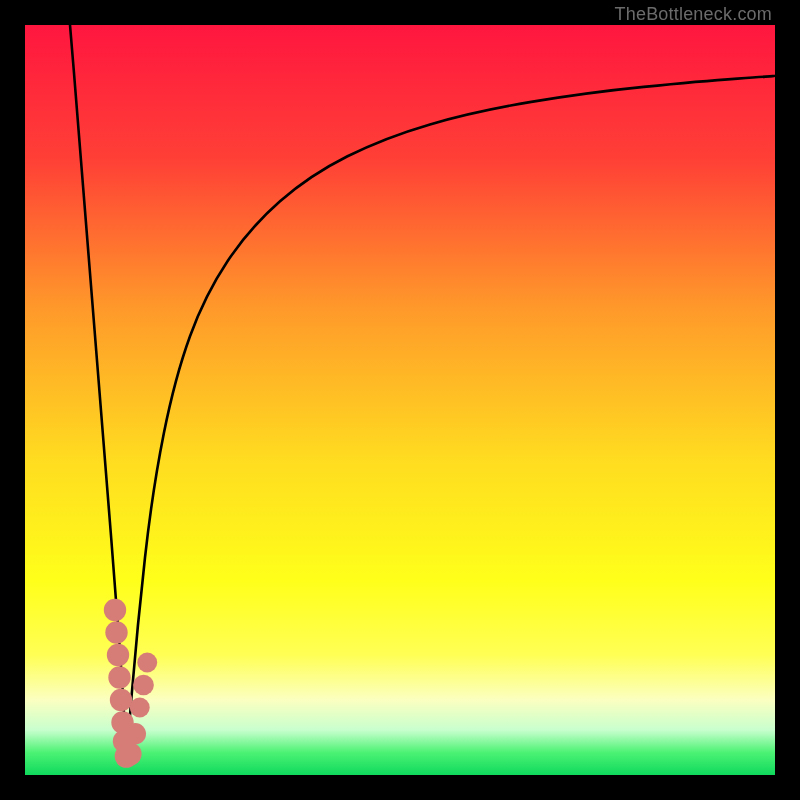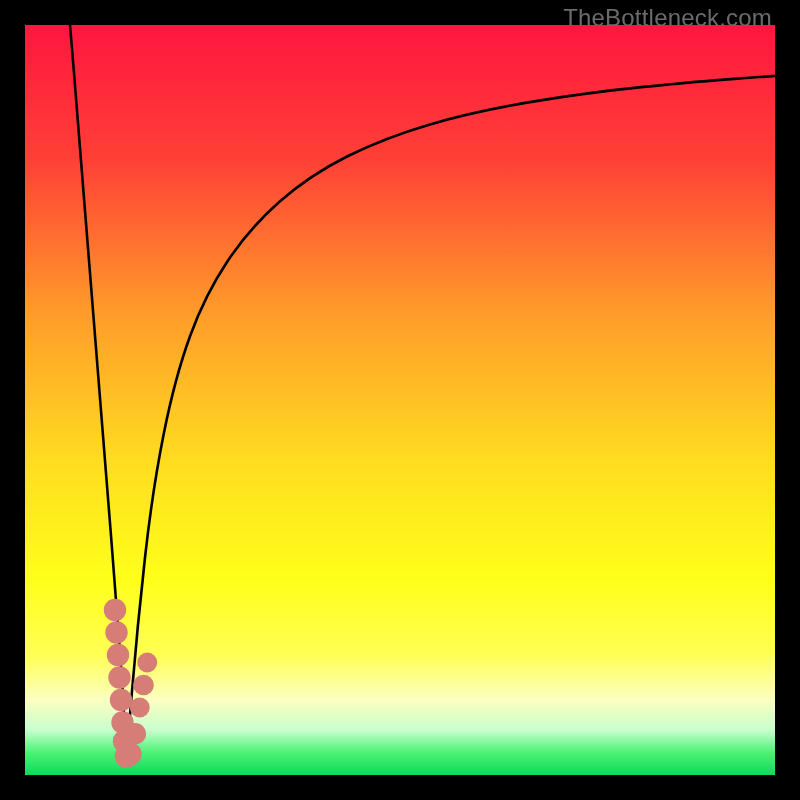--- a/index.html
+++ b/index.html
@@ -32,21 +32,21 @@
     left: 0;
     top: 0;
     width: 100%;
     height: 100%;
   }
   .watermark {
     position: absolute;
     top: 4px;
     right: 28px;
     color: #6b6b6b;
-    font-size: 24px;
+    font-size: 18px;
     font-weight: 500;
     letter-spacing: 0.2px;
   }
   svg.curves {
     position: absolute;
     left: 0;
     top: 0;
     width: 100%;
     height: 100%;
   }

